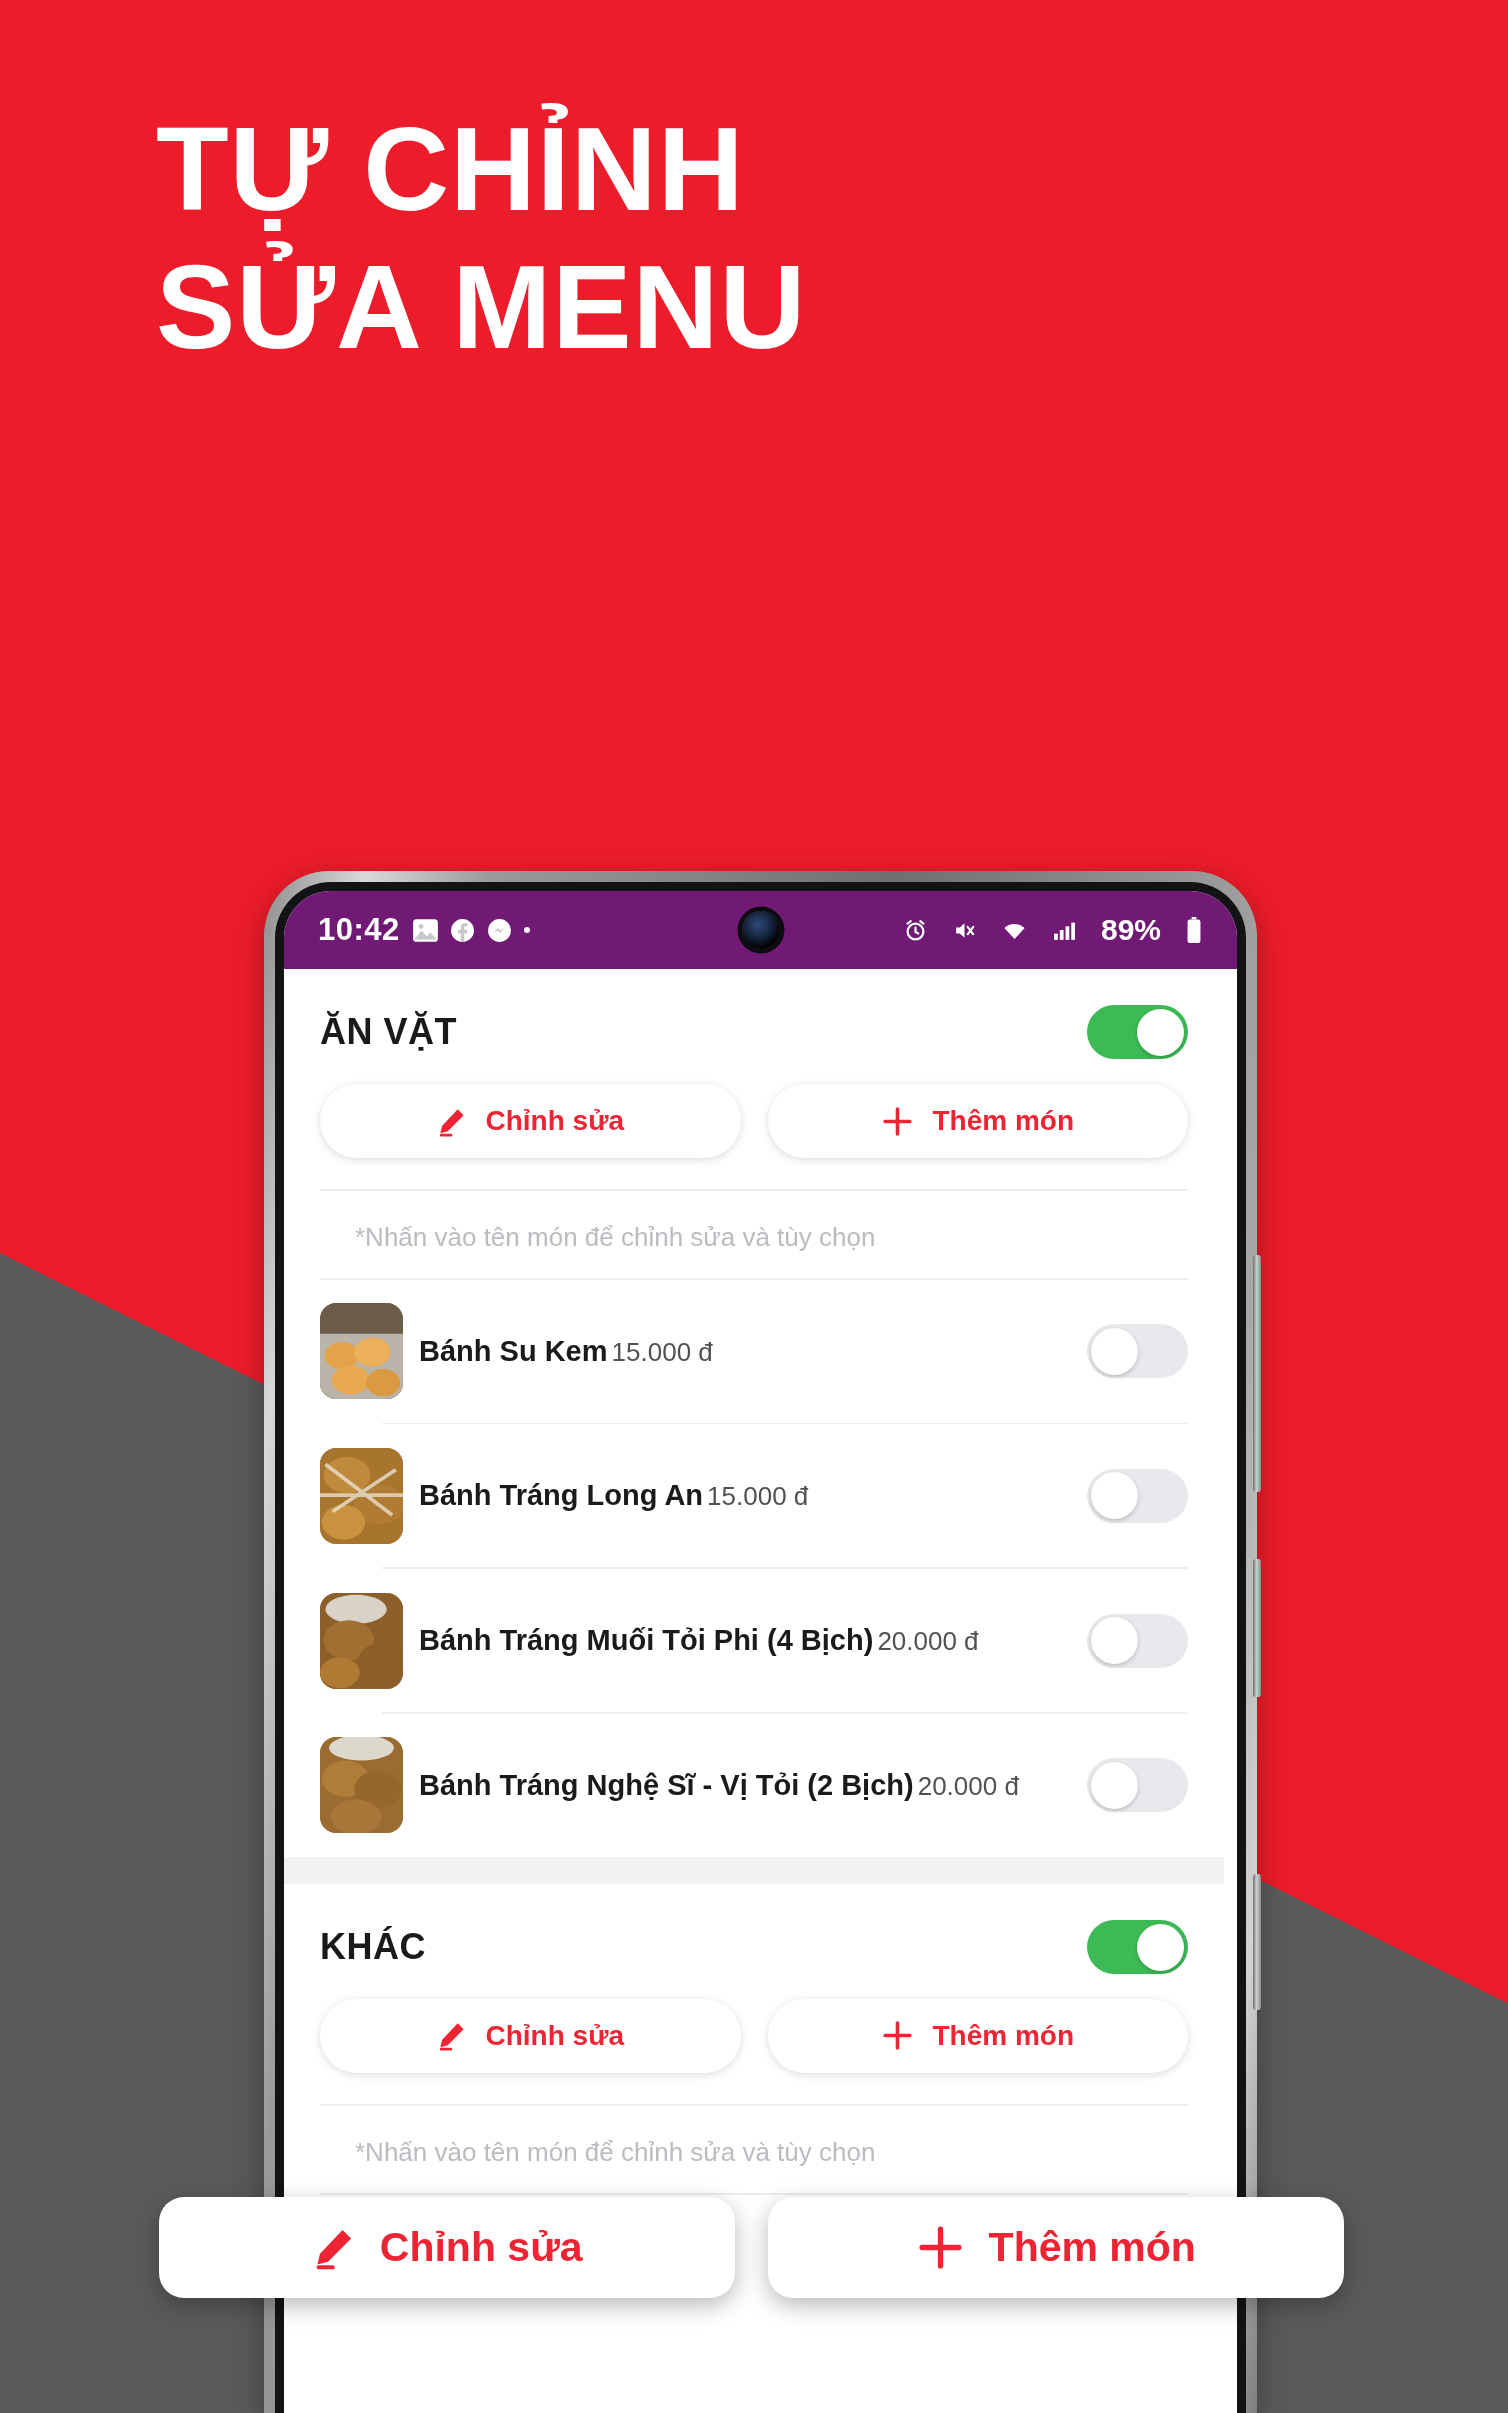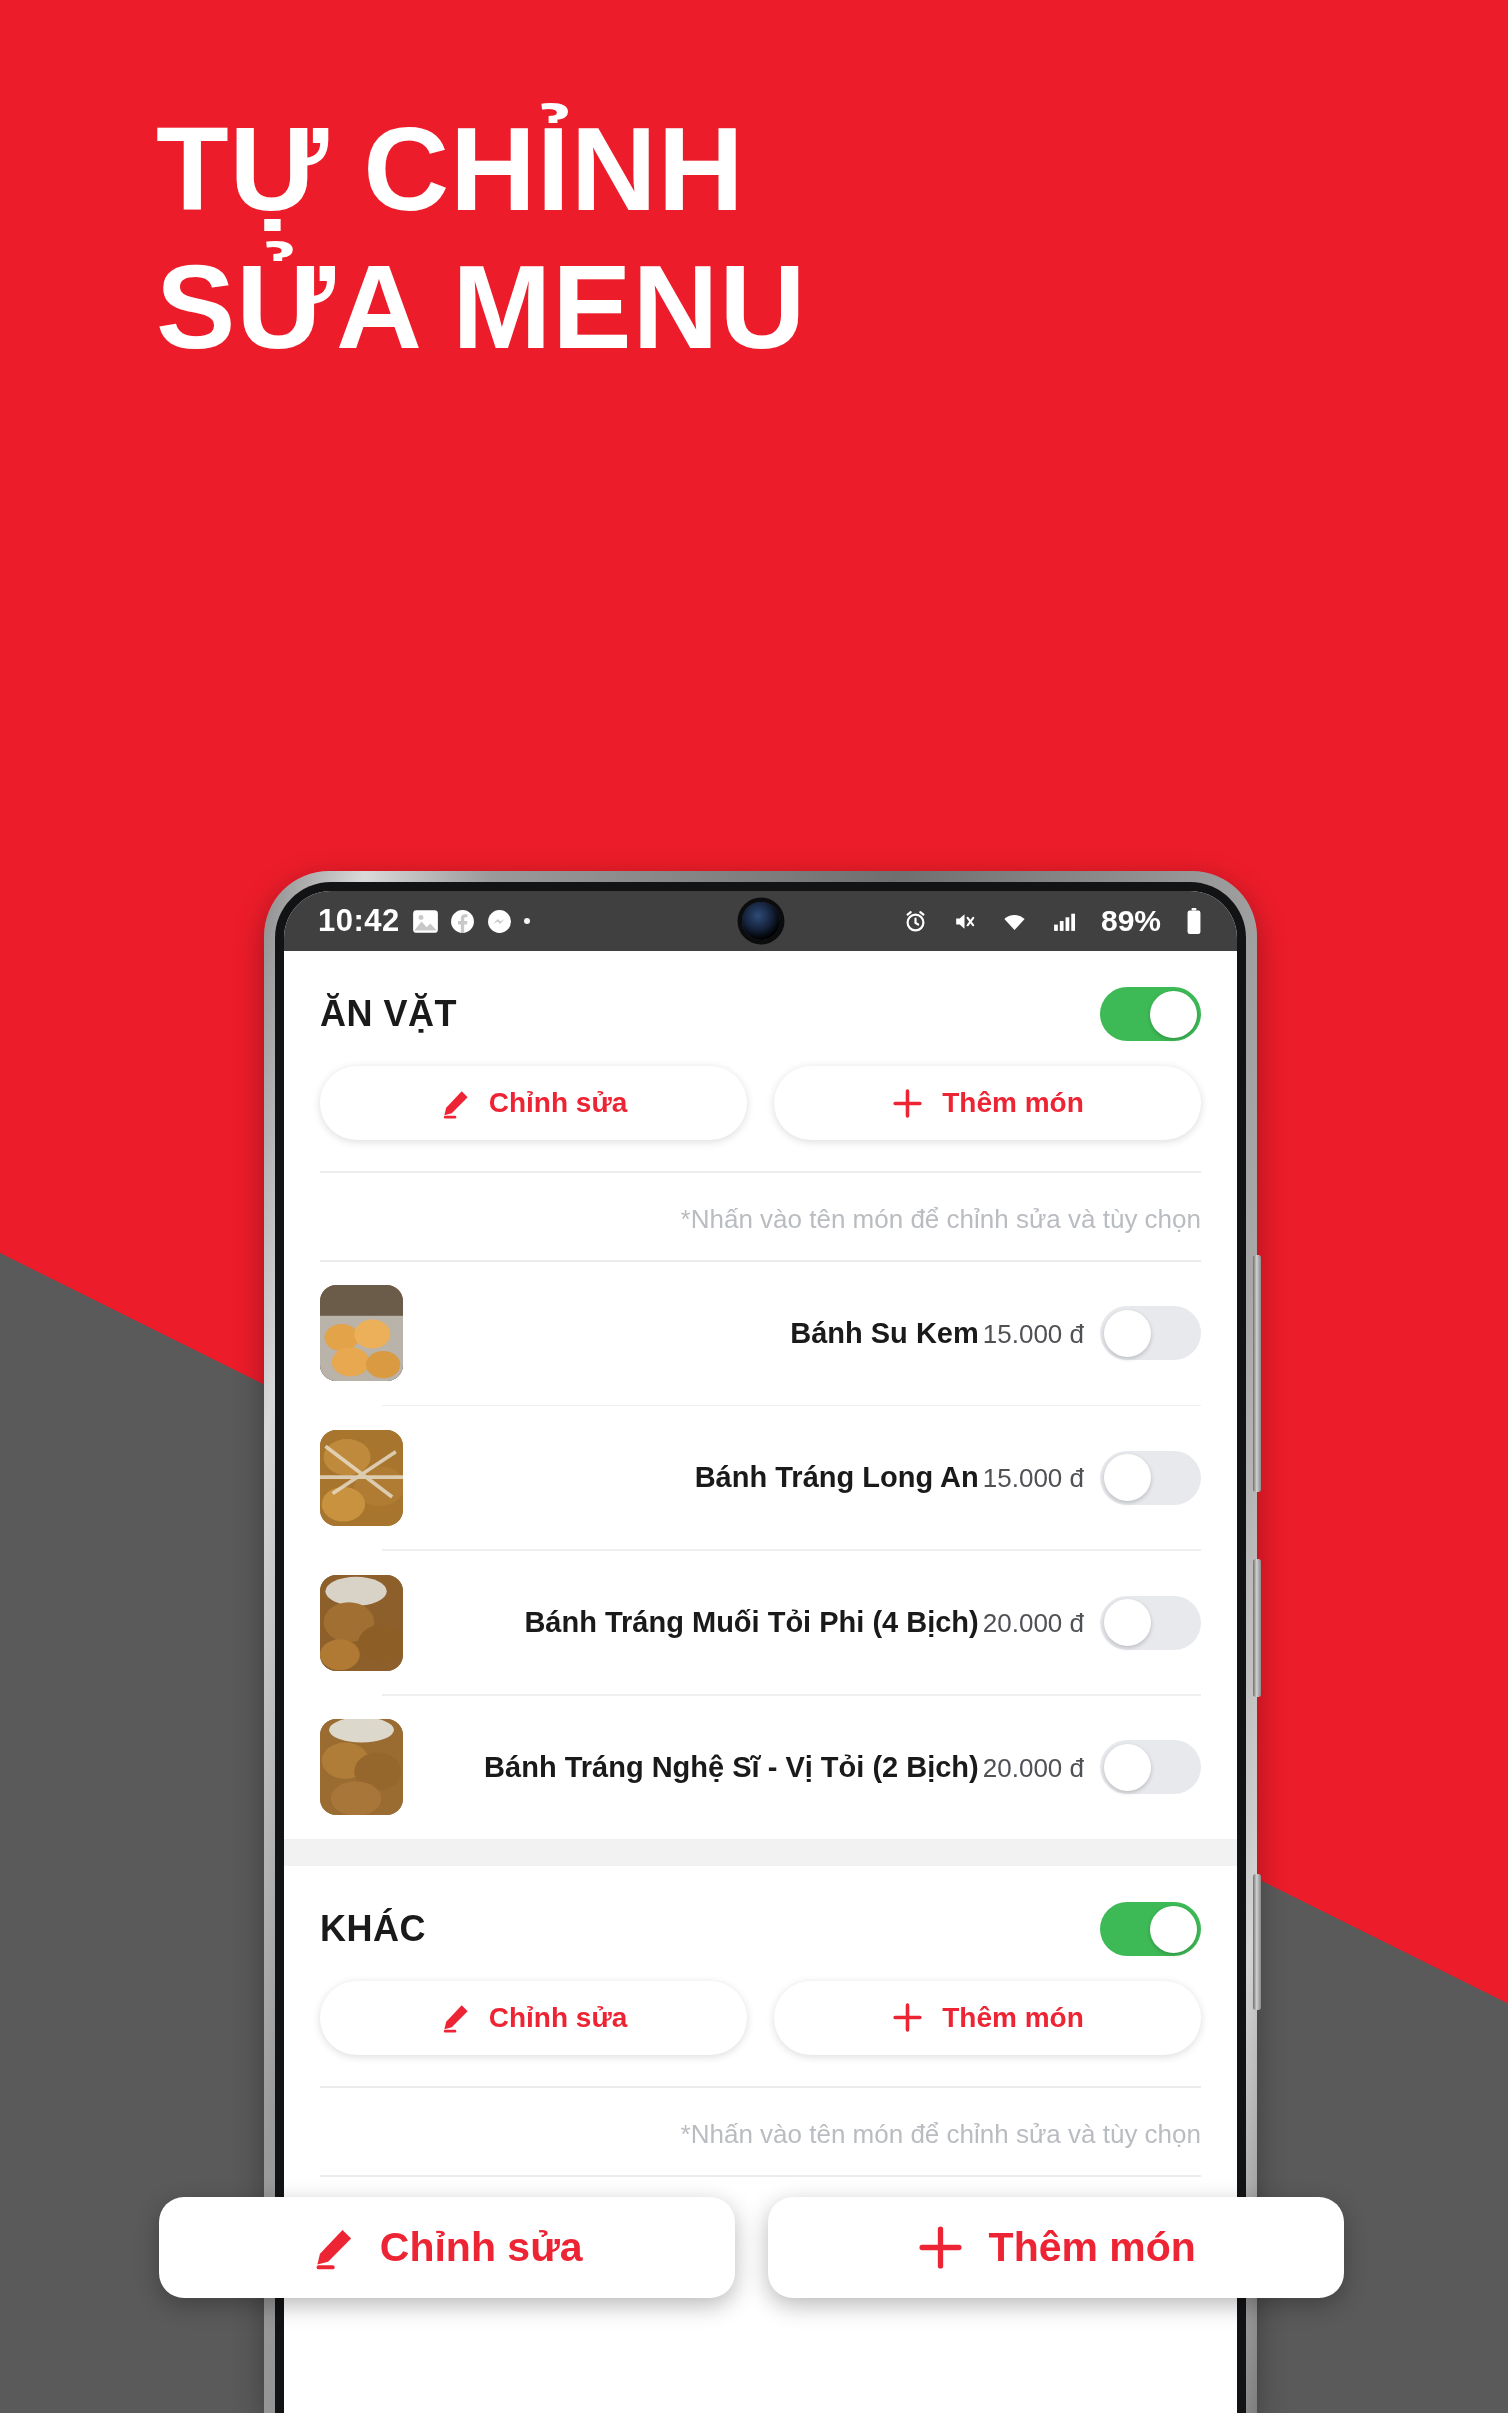--- a/index.html
+++ b/index.html
@@ -66,22 +66,22 @@
     width:8.1px;
     background:linear-gradient(90deg,#6e6e6e,#cfcfcf 45%,#8a8a8a);
     border-radius:2.7px;
   }
   #side-btn-volume { top:384px; height:237px; }
   #side-btn-power  { top:688px; height:138px; }
   #side-btn-extra  { top:1003px; height:136px; }
 
   
   .status-bar {
-    height:60px;
-    background:#404040;
+    height:78px;
+    background:#701a75;
     display:flex; align-items:center;
     padding:0 34px;
     position:relative;
   }
   .sb-left { display:flex; align-items:center; gap:11.8px; }
   .sb-right { display:flex; align-items:center; gap:24px; margin-left:auto; }
   .sb-time {
     color:#FFFFFF; font-size:31px; font-weight:600; letter-spacing:0.5px;
   }
   .sb-pct { color:#FFFFFF; font-size:30px; font-weight:600; }
@@ -91,22 +91,21 @@
   .punch-hole {
     position:absolute; left:50%; top:50%; transform:translate(-50%,-50%);
     width:38px; height:38px; border-radius:50%;
     background:radial-gradient(circle at 42% 36%,#2e4b78 0%,#15233c 42%,#000 72%);
     box-shadow:0 0 0 4.5px #0b0c0e;
   }
 
   
   .app {
     background:#FFFFFF;
-    padding:0 0 0 0;
-    text-align:right;
+    padding:0 13px 0 0;
   }
   .section-head {
     display:flex; align-items:center;
     padding:36px 36px 25px 36px;
   }
   .section-title {
     font-size:36px; font-weight:bold; color:#1A1A1A; letter-spacing:0.5px;
   }
   .toggle {
     margin-left:auto;

